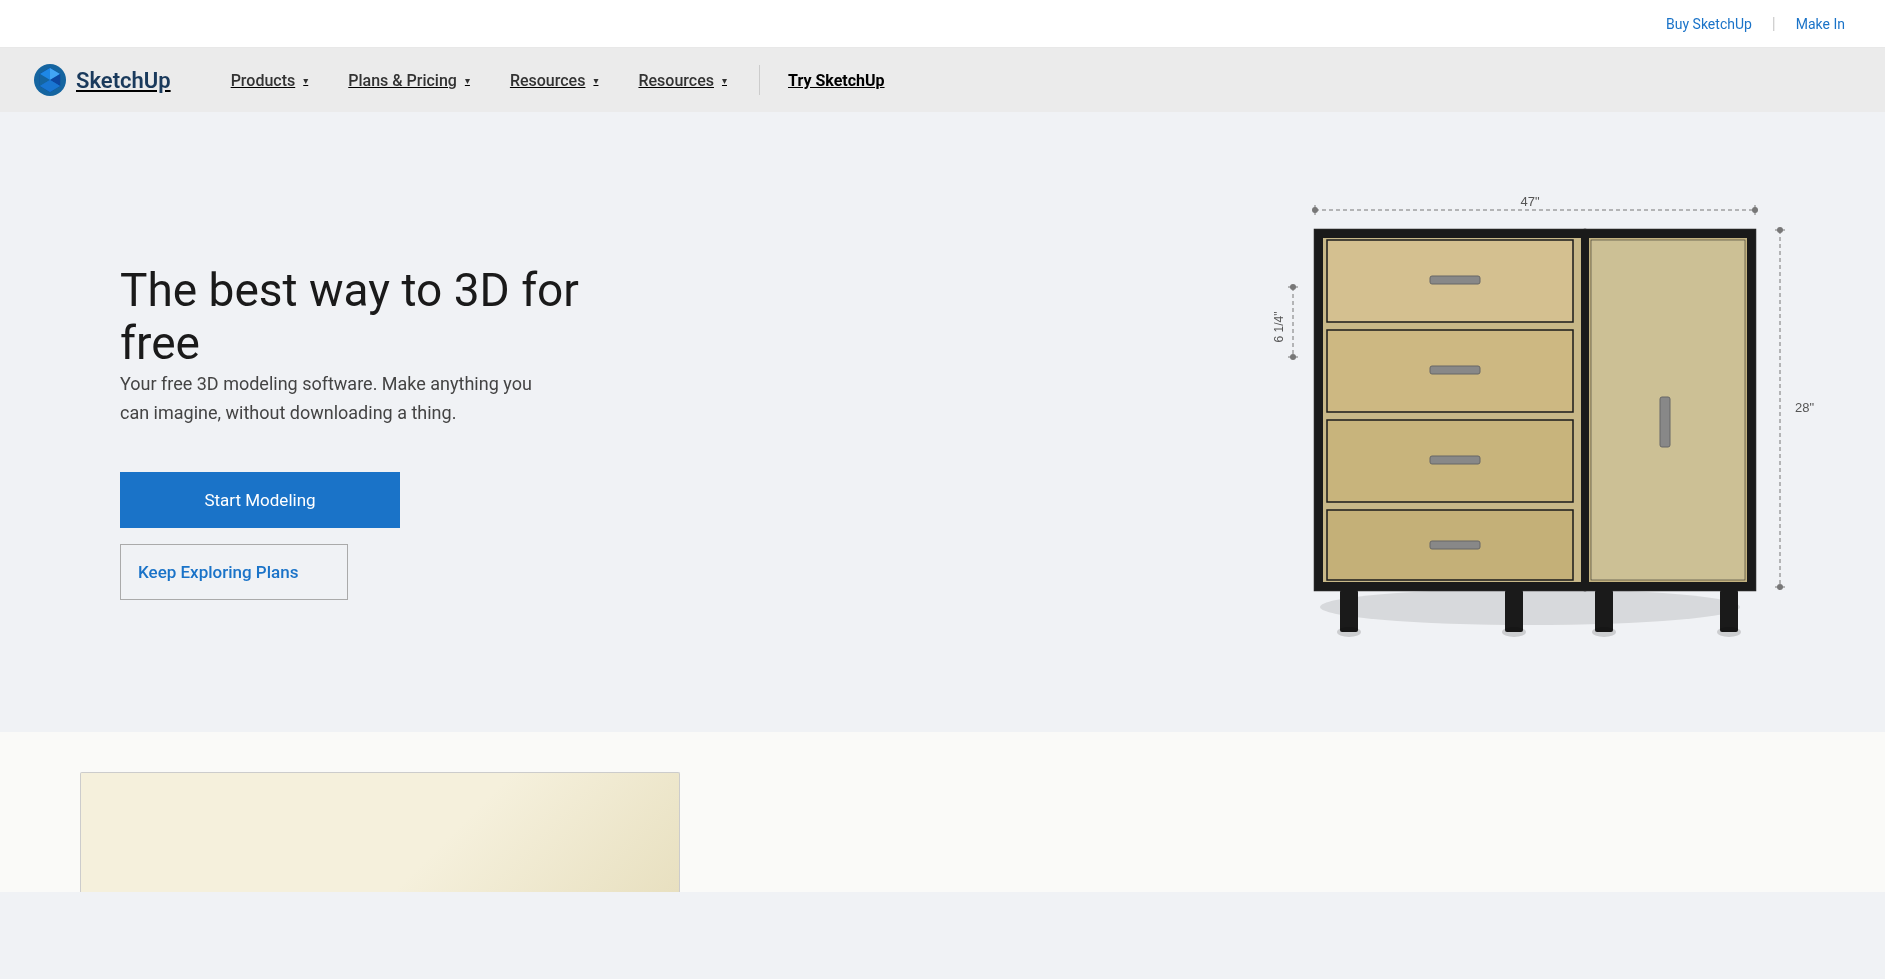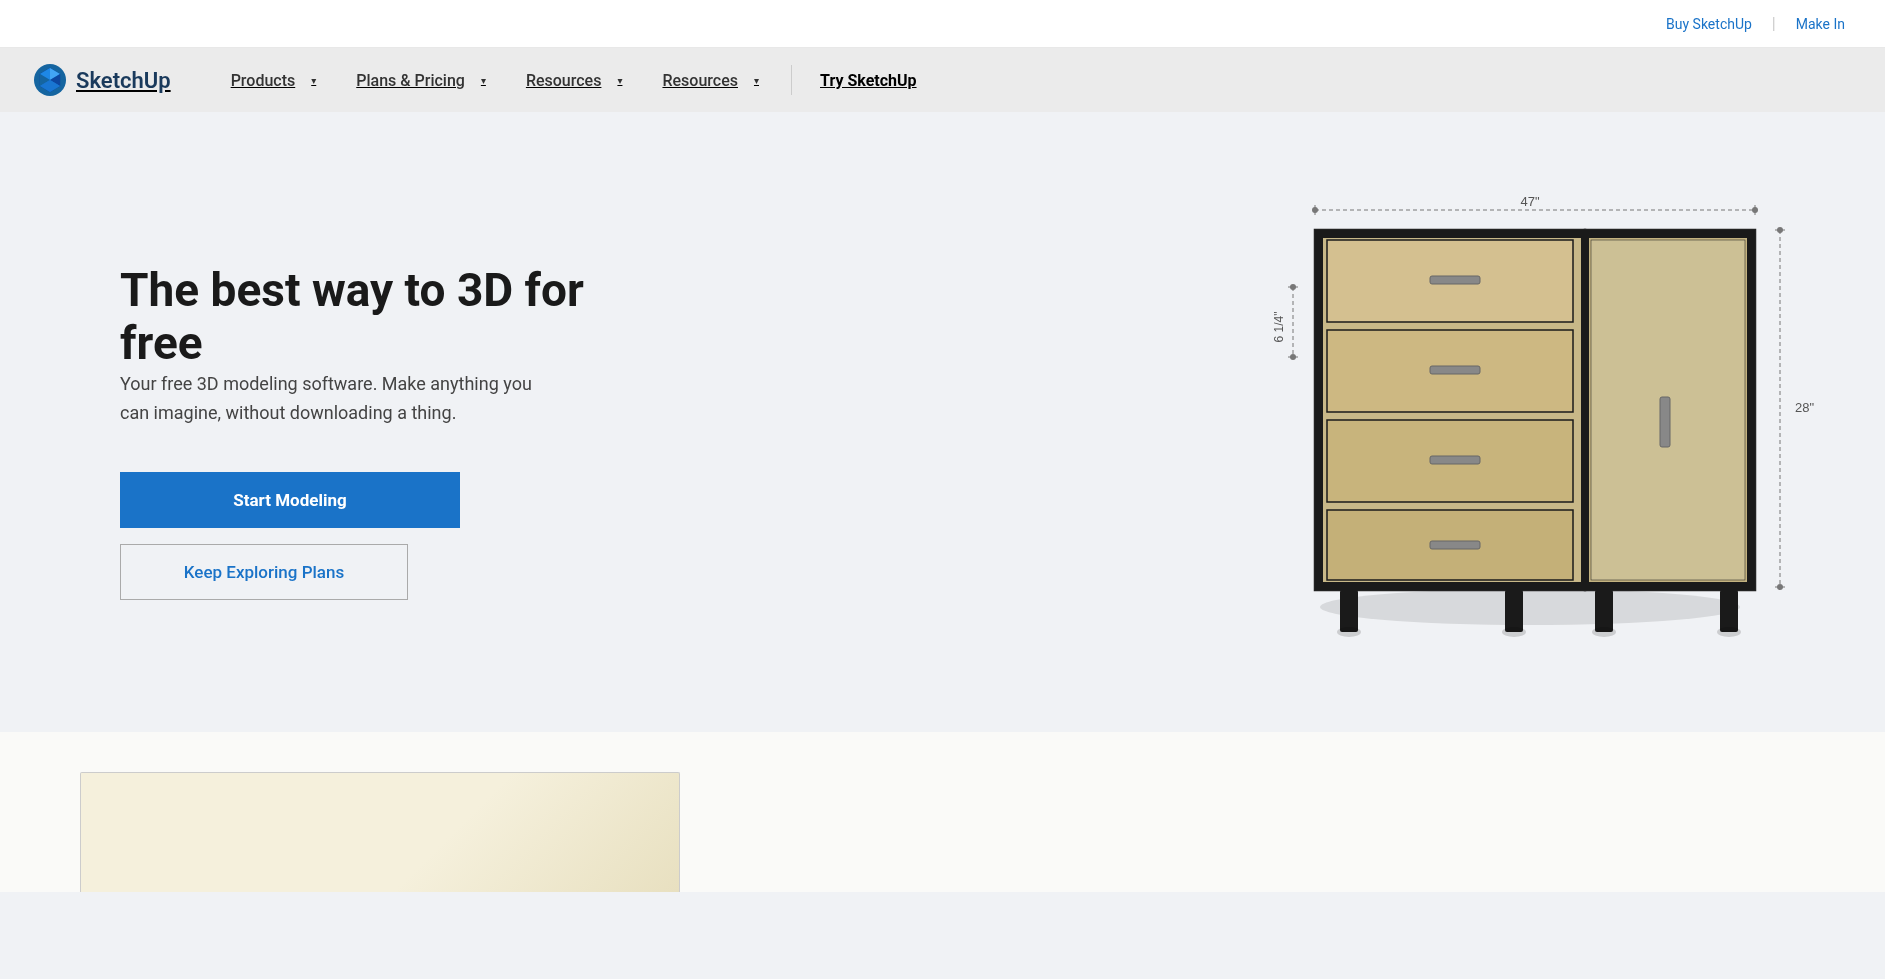--- a/index.html
+++ b/index.html
@@ -55,21 +55,21 @@
     }
     .nav-items {
       display: flex;
       align-items: center;
       gap: 0;
       flex: 1;
     }
     .nav-item {
       display: flex;
       align-items: center;
-      gap: 16px;
+      gap: 8px;
       padding: 0 20px;
       height: 64px;
       cursor: pointer;
       color: #333;
       font-size: 16px;
       font-weight: 500;
       text-decoration: none;
       white-space: nowrap;
     }
     .nav-item .chevron {
@@ -103,54 +103,53 @@
       padding: 60px 80px 40px 120px;
       position: relative;
       overflow: hidden;
     }
     .hero-content {
       max-width: 520px;
       z-index: 2;
     }
     .hero-title {
       font-size: 46px;
-      font-weight: 700;
+      font-weight: 400;
       color: #1a1a1a;
       line-height: 1.15;
     }
     .hero-subtitle {
       font-size: 18px;
       color: #444;
       line-height: 1.6;
       margin-bottom: 44px;
       max-width: 440px;
     }
     .btn-primary {
       display: block;
-      width: 340px;
+      width: 280px;
       padding: 18px;
       background: #1a73c8;
       color: #fff;
       font-size: 17px;
-      font-weight: 700;
+      font-weight: 400;
       text-align: center;
       border: none;
       cursor: pointer;
       margin-bottom: 16px;
       text-decoration: none;
     }
     .btn-secondary {
       display: block;
-      width: 288px;
+      width: 228px;
       padding: 17px;
       background: transparent;
       color: #1a73c8;
       font-size: 17px;
       font-weight: 500;
-      text-align: center;
       border: 1.5px solid #aaa;
       cursor: pointer;
       text-decoration: none;
     }
 
     
     .hero-image {
       position: absolute;
       right: 0;
       top: 80px;

